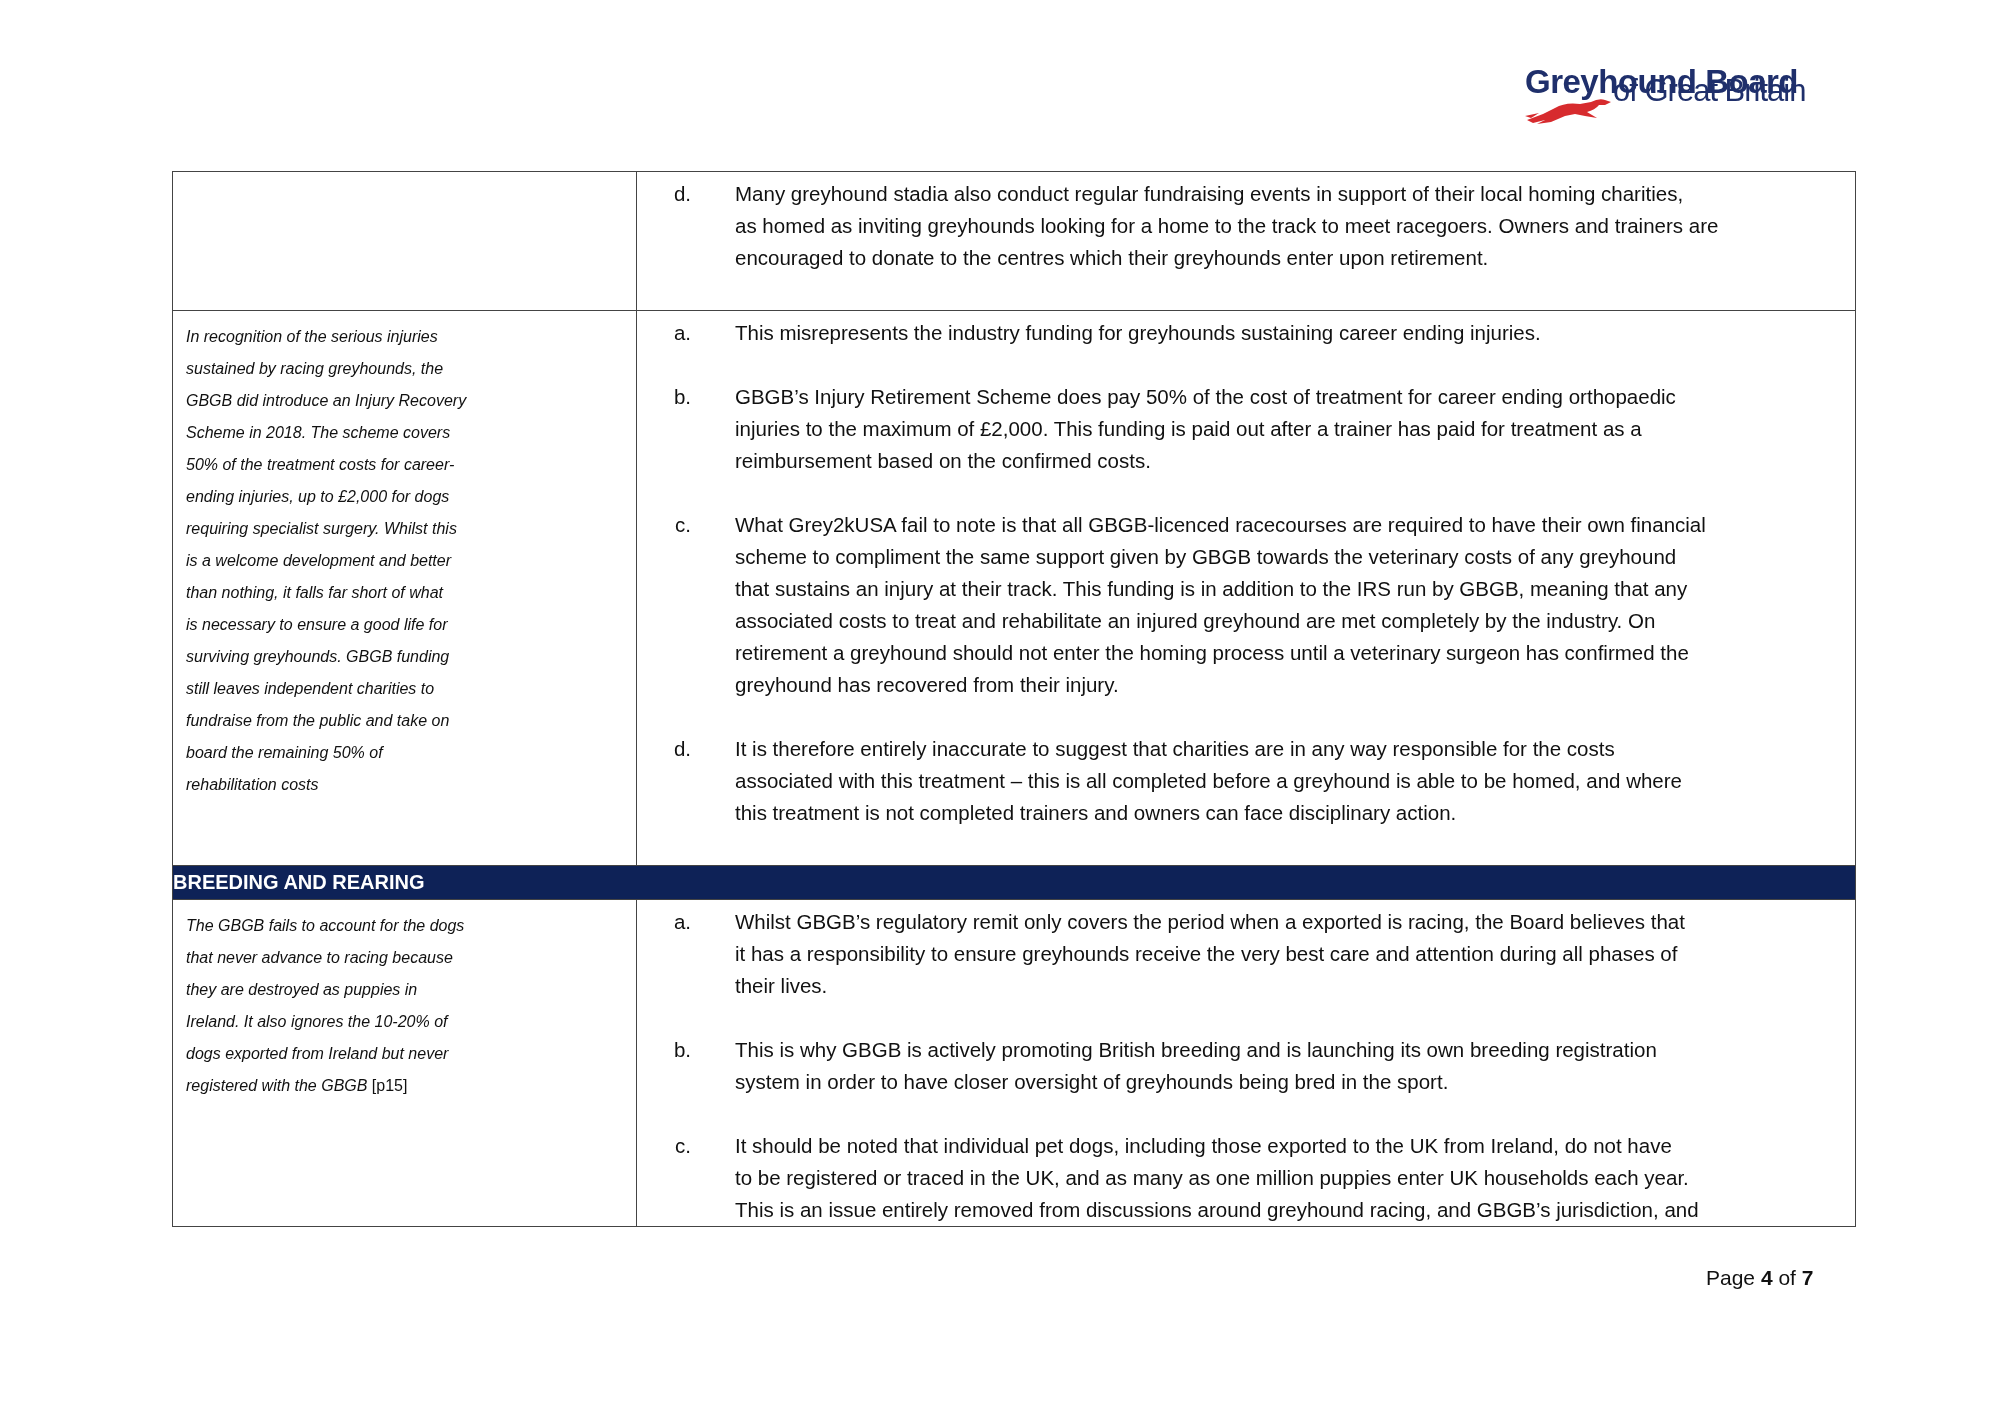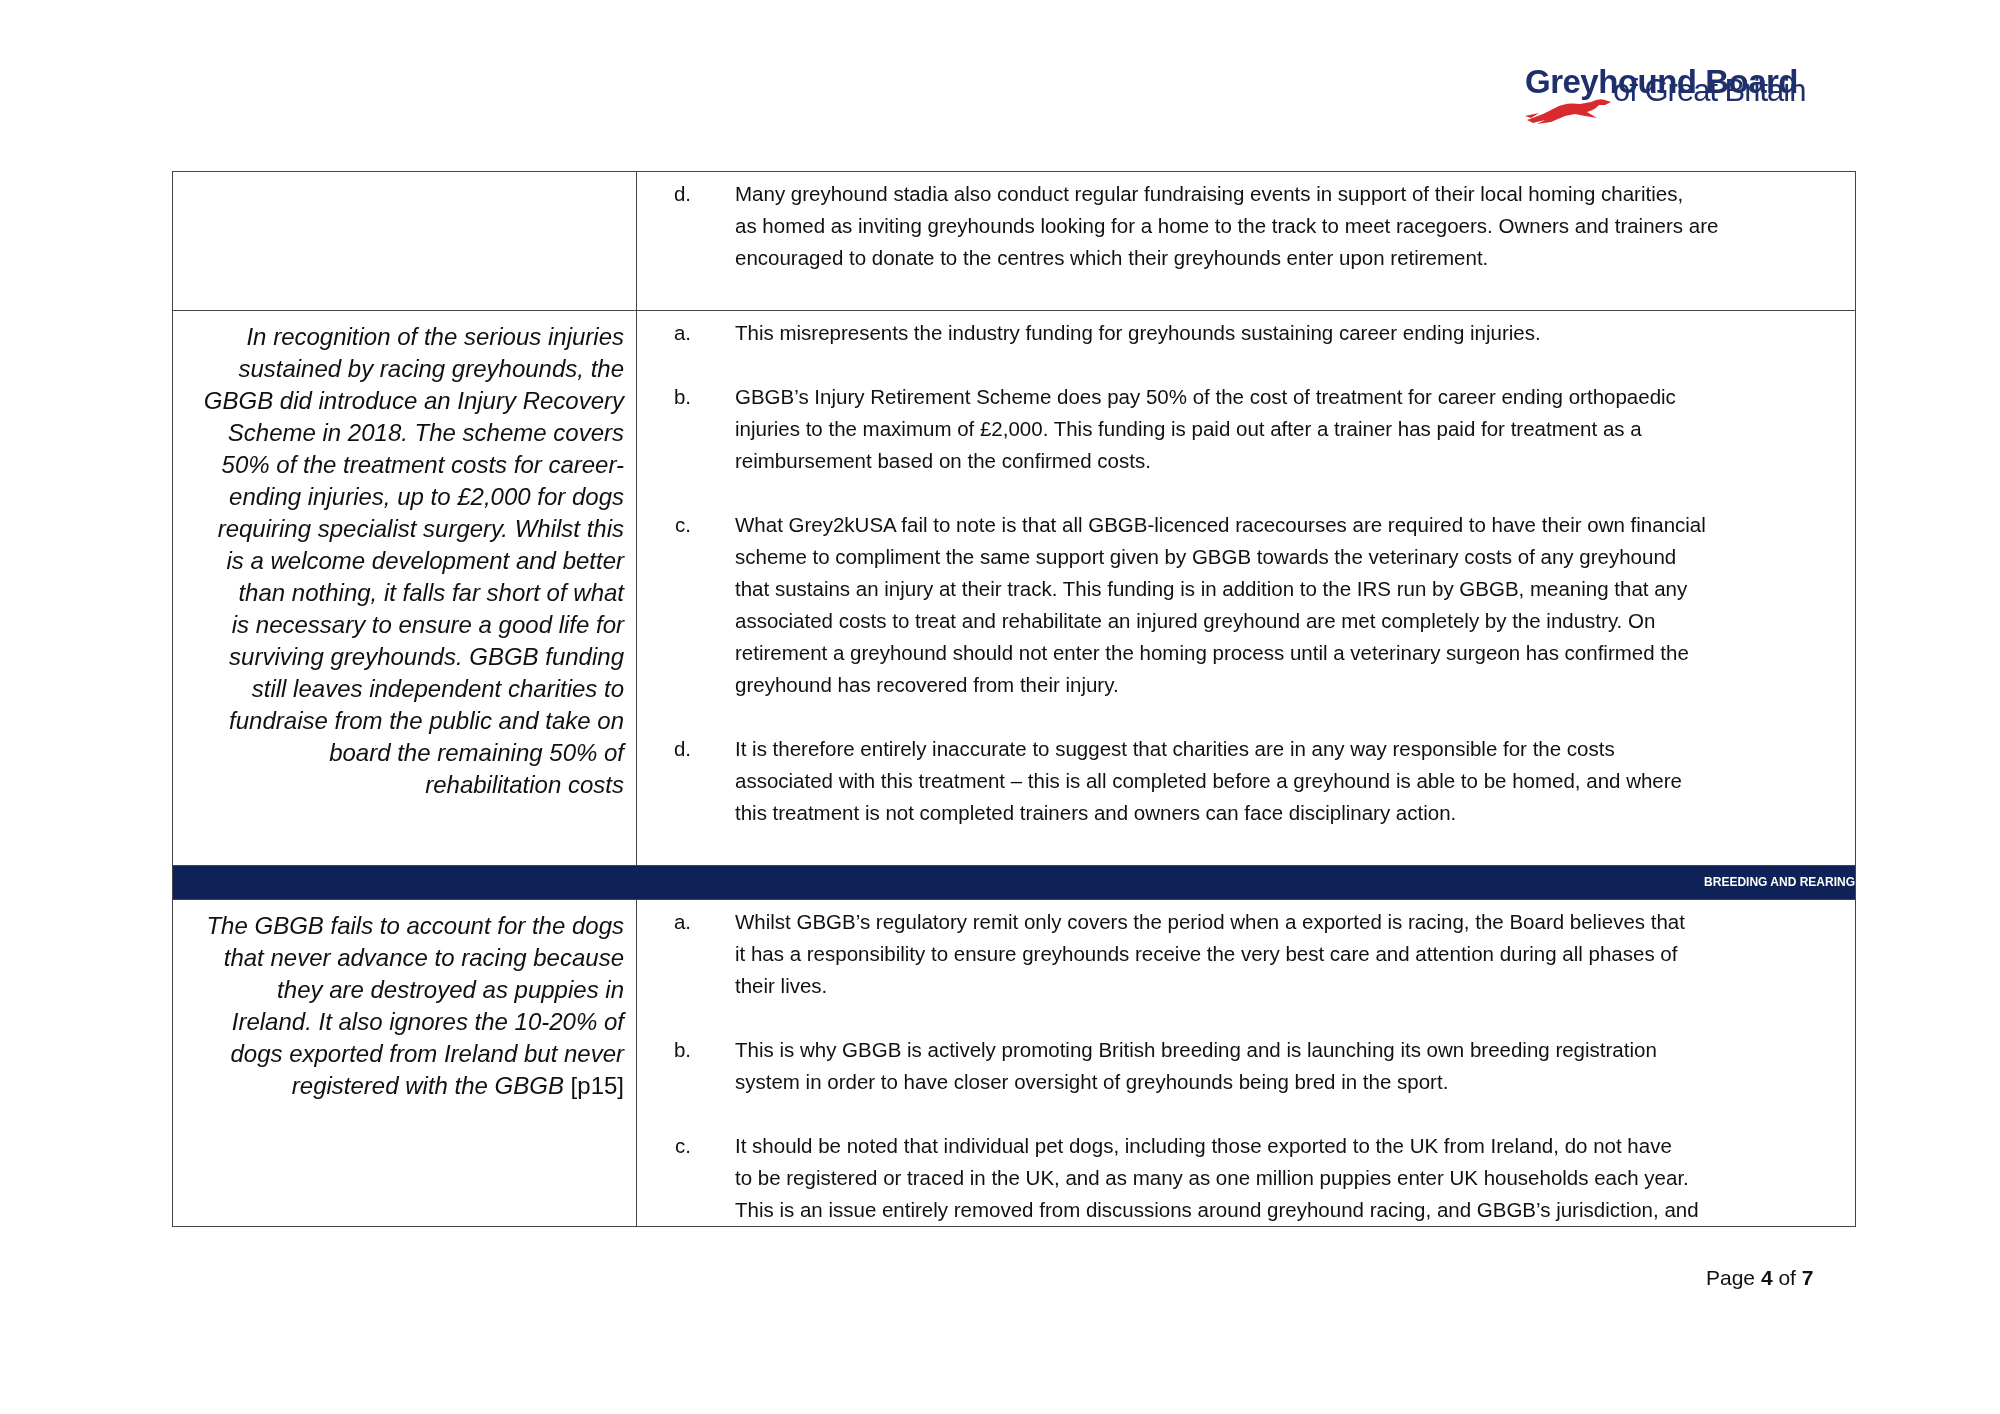--- a/index.html
+++ b/index.html
@@ -3,30 +3,30 @@
 <meta charset="utf-8">
 <style>
   html,body{margin:0;padding:0;background:#fff;}
   body{width:2000px;height:1414px;position:relative;overflow:hidden;font-family:"Liberation Sans","DejaVu Sans",sans-serif;color:#111;}
   .logo{position:absolute;left:1525px;top:54px;width:320px;height:70px;}
   .logo-line1{position:absolute;left:0;top:10px;font-weight:bold;font-size:33px;color:#1f2f6b;letter-spacing:-0.5px;white-space:nowrap;line-height:36px;}
   .logo-line2{position:absolute;left:88px;top:20px;font-size:31px;color:#1f2f6b;letter-spacing:-1px;white-space:nowrap;line-height:34px;}
   .logo-dog{position:absolute;left:0;top:42px;width:88px;height:30px;}
   table.main{position:absolute;left:172px;top:171px;width:1684px;border-collapse:collapse;table-layout:fixed;}
   table.main td{border:1.5px solid #444;vertical-align:top;padding:0;}
-  td.claim{width:438px;padding:10px 12px 0 13px !important;font-style:italic;font-size:24px;line-height:32px;text-align:right;}
+  td.claim{width:438px;padding:10px 12px 0 13px !important;font-style:italic;font-size:16px;line-height:32px;}
   td.resp{padding:6px 20px 0 0 !important;font-size:20.5px;line-height:32px;}
   .item{display:flex;margin-bottom:32px;}
   .item:last-child{margin-bottom:0;}
   .marker{width:54px;flex:0 0 54px;text-align:right;padding-right:44px;box-sizing:content-box;}
   .itxt{flex:1;white-space:pre-line;}
   .claim-txt{white-space:pre-line;}
   tr.r1 td{height:128px;}
   tr.r2 td{height:544px;}
-  tr.hdr td{background:#0e2257;color:#fff;font-weight:bold;text-align:right;font-size:12px;height:33px;line-height:33px;padding:0;}
+  tr.hdr td{background:#0e2257;color:#fff;font-weight:bold;text-align:left;font-size:20px;height:33px;line-height:33px;padding:0;}
   tr.r3 td{height:315px;}
   .pagenum{position:absolute;left:1706px;top:1266px;font-size:21px;color:#111;white-space:nowrap;}
   .pagenum b{font-weight:bold;}
 </style>
 </head>
 <body>
 
 <div class="logo">
   <div class="logo-line1">Greyhound Board</div>
   <svg class="logo-dog" viewBox="0 0 88 30">

